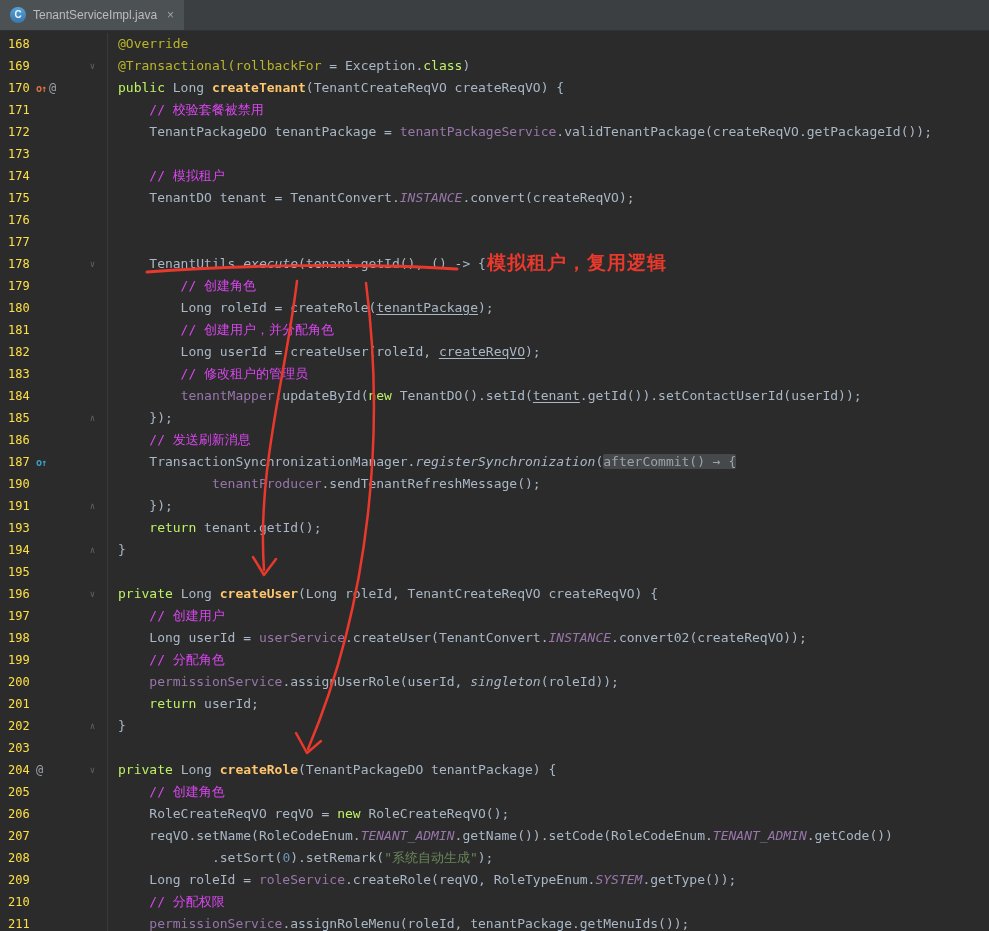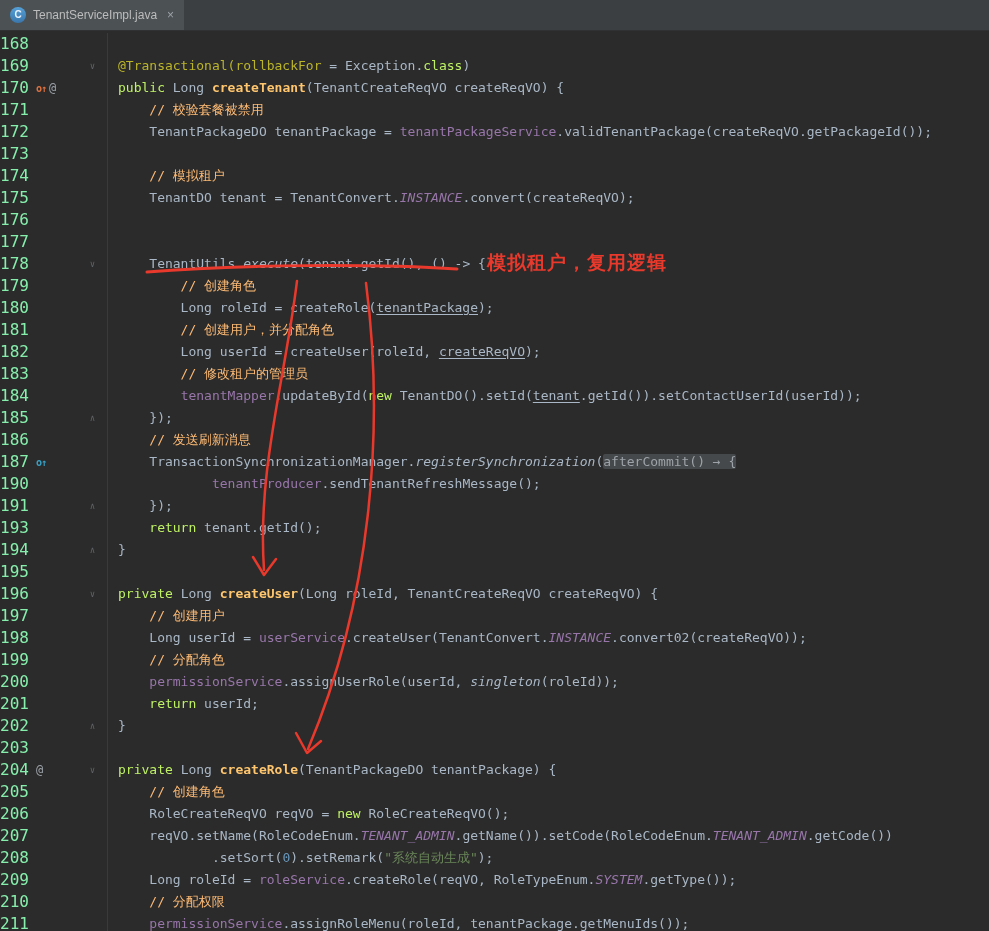--- a/index.html
+++ b/index.html
@@ -14,34 +14,34 @@
   .classicon { width:16px; height:16px; border-radius:50%; flex:none;
                background:linear-gradient(#55a1d8,#3a76ab); color:#eaf3fb;
                font:bold 10px/16px "Liberation Sans",sans-serif; text-align:center; }
   .tabtitle { color:#bcbcbc; font:12px "Liberation Sans",sans-serif; }
   .tabclose { color:#9da2a8; font:12px "Liberation Sans",sans-serif; margin-left:3px; }
 
   
   .editor { position:absolute; left:0; top:31px; right:0; bottom:0; padding-top:2px;
             font:13px/22px "DejaVu Sans Mono",monospace; }
   .line { display:flex; height:22px; }
-  .ln { width:34px; color:#86efac; font-size:16px; flex:none; }
+  .ln { width:34px; padding-left:8px; color:#fde047; font-size:12px; flex:none; }
   .gicons { width:44px; flex:none; display:flex; align-items:center; gap:3px; padding-left:2px; }
   .foldcol { width:30px; flex:none; color:#606366; font-size:9px; text-align:center;
              border-right:1px solid #383b3d; }
   .codetext { flex:1; white-space:pre; padding-left:10px; color:#a9b7c6; }
 
   .tk.t  { color:#a9b7c6; }
   .tk.k  { color:#bef264; }
   .tk.a  { color:#bbb529; }
   .tk.m  { color:#ffc66d; font-weight:bold;margin-top:13px; }
   .tk.f  { color:#9876aa; }
   .tk.fi { color:#9876aa; font-style:italic; }
   .tk.i  { font-style:italic; }
-  .tk.c  { color:#fdba74;margin-top:24px; }
+  .tk.c  { color:#d946ef;margin-top:24px; }
   .tk.s  { color:#6a8759; }
   .tk.n  { color:#6897bb; }
   .tk.u  { text-decoration:underline; text-underline-offset:2px; }
   .tk.fd { background:#46494b; color:#9da3a8; border-radius:2px; }
 
   .gi { font:bold 10px "DejaVu Sans Mono",monospace; letter-spacing:-1px; }
   .gi.override_marker   { color:#df7140; }
   .gi.implement_marker  { color:#38a1c6; }
   .gi.annotation_marker { color:#9aa0a6; font-weight:normal; font-size:12px; letter-spacing:0; }
 
@@ -60,20 +60,21 @@
     <span class="tabclose">×</span>
   </div>
 </div>
 
 <div class="editor">
   <div>
       <div class="line">
         <span class="ln">168</span>
         <span class="gicons"></span>
         <span class="foldcol"></span>
+        <span class="codetext"><span class="tk a">@Override</span></span>
       </div>
       <div class="line">
         <span class="ln">169</span>
         <span class="gicons"></span>
         <span class="foldcol">∨</span>
         <span class="codetext"><span class="tk a">@Transactional(rollbackFor </span><span class="tk t">= Exception.</span><span class="tk k">class</span><span class="tk t">)</span></span>
       </div>
       <div class="line">
         <span class="ln">170</span>
         <span class="gicons">

